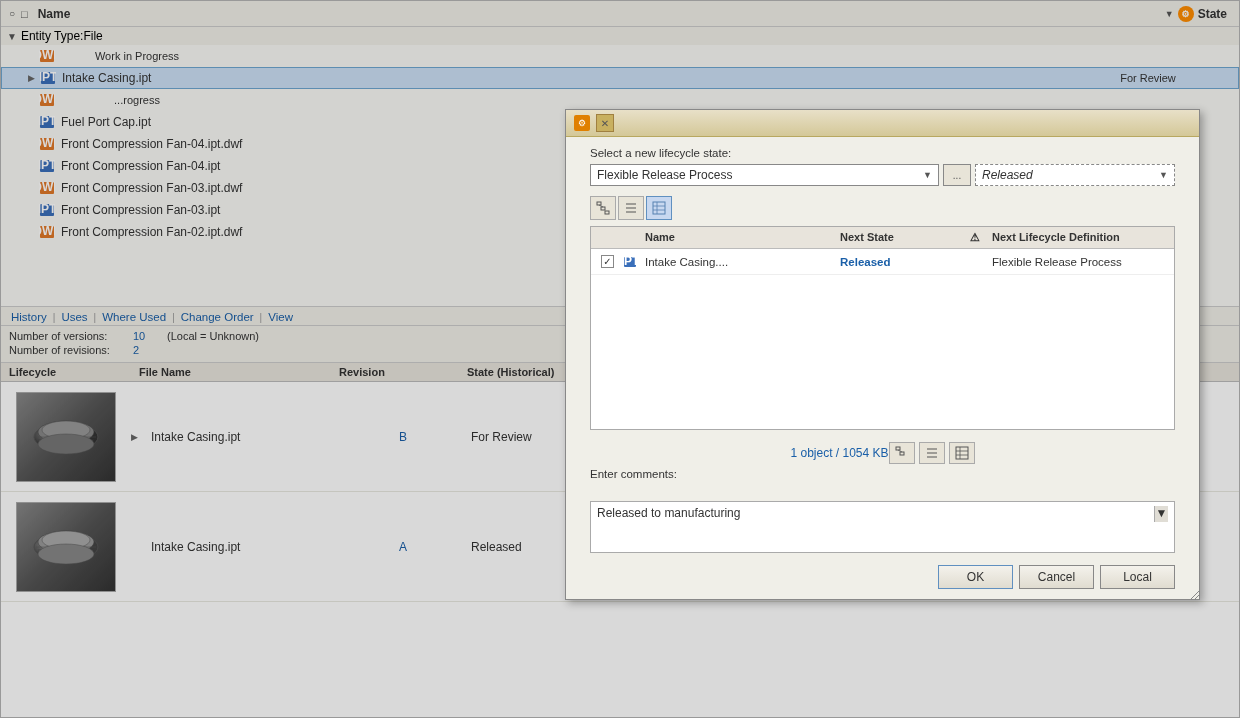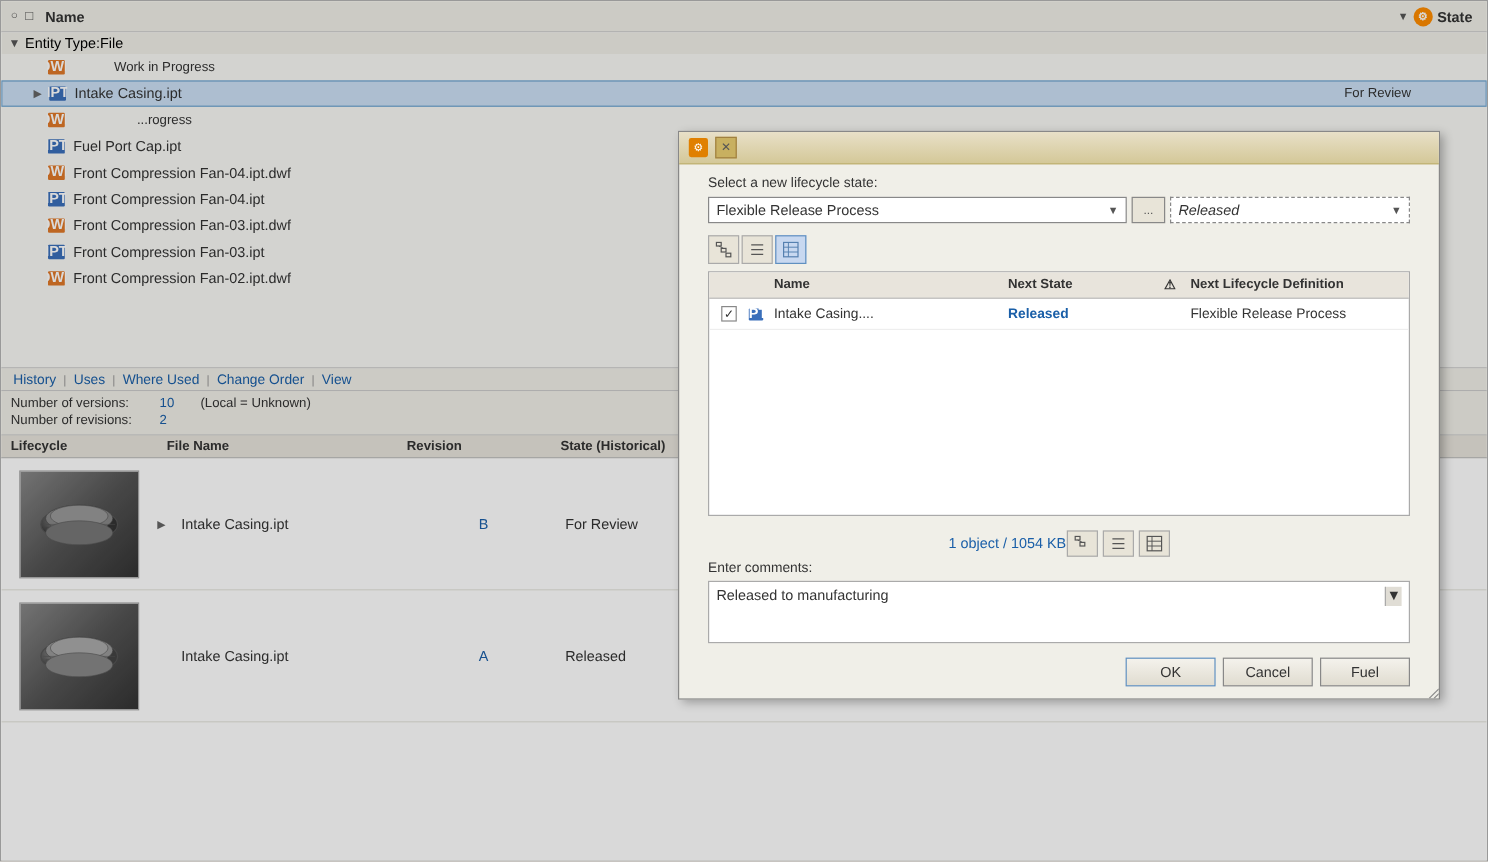--- a/index.html
+++ b/index.html
@@ -273,21 +273,21 @@
     .modal-footer-btns { display: flex; gap: 4px; }
     .modal-footer-btn {
       width: 26px; height: 22px;
       border: 1px solid #aaa;
       background: #e8e4d8;
       display: flex; align-items: center; justify-content: center;
       cursor: pointer; font-size: 9px;
     }
 
     
-    .modal-comments-label { font-size: 11.5px; color: #333; margin-bottom: 4px; }
+    .modal-comments-label { font-size: 11.5px; color: #333; margin-bottom: 21px; }
     .modal-comments-box {
       width: 100%;
       height: 52px;
       border: 1px solid #aaa;
       background: white;
       padding: 4px 6px;
       font-size: 12px;
       color: #333;
       resize: none;
       display: flex; align-items: flex-start;
@@ -662,21 +662,21 @@
 
         <div class="modal-comments-label">Enter comments:</div>
         <div class="modal-comments-box">
           <span class="modal-comments-text">Released to manufacturing</span>
           <div class="modal-comments-scroll">▼</div>
         </div>
 
         <div class="modal-action-row">
           <button class="modal-action-btn primary">OK</button>
           <button class="modal-action-btn">Cancel</button>
-          <button class="modal-action-btn">Fuel</button>
+          <button class="modal-action-btn">Local</button>
         </div>
       </div>
 
       <div class="modal-resize-handle">
         <svg width="12" height="12" viewBox="0 0 12 12">
           <line x1="12" y1="4" x2="4" y2="12" stroke="#888" stroke-width="1"></line>
           <line x1="12" y1="8" x2="8" y2="12" stroke="#888" stroke-width="1"></line>
         </svg>
       </div>
     </div>

